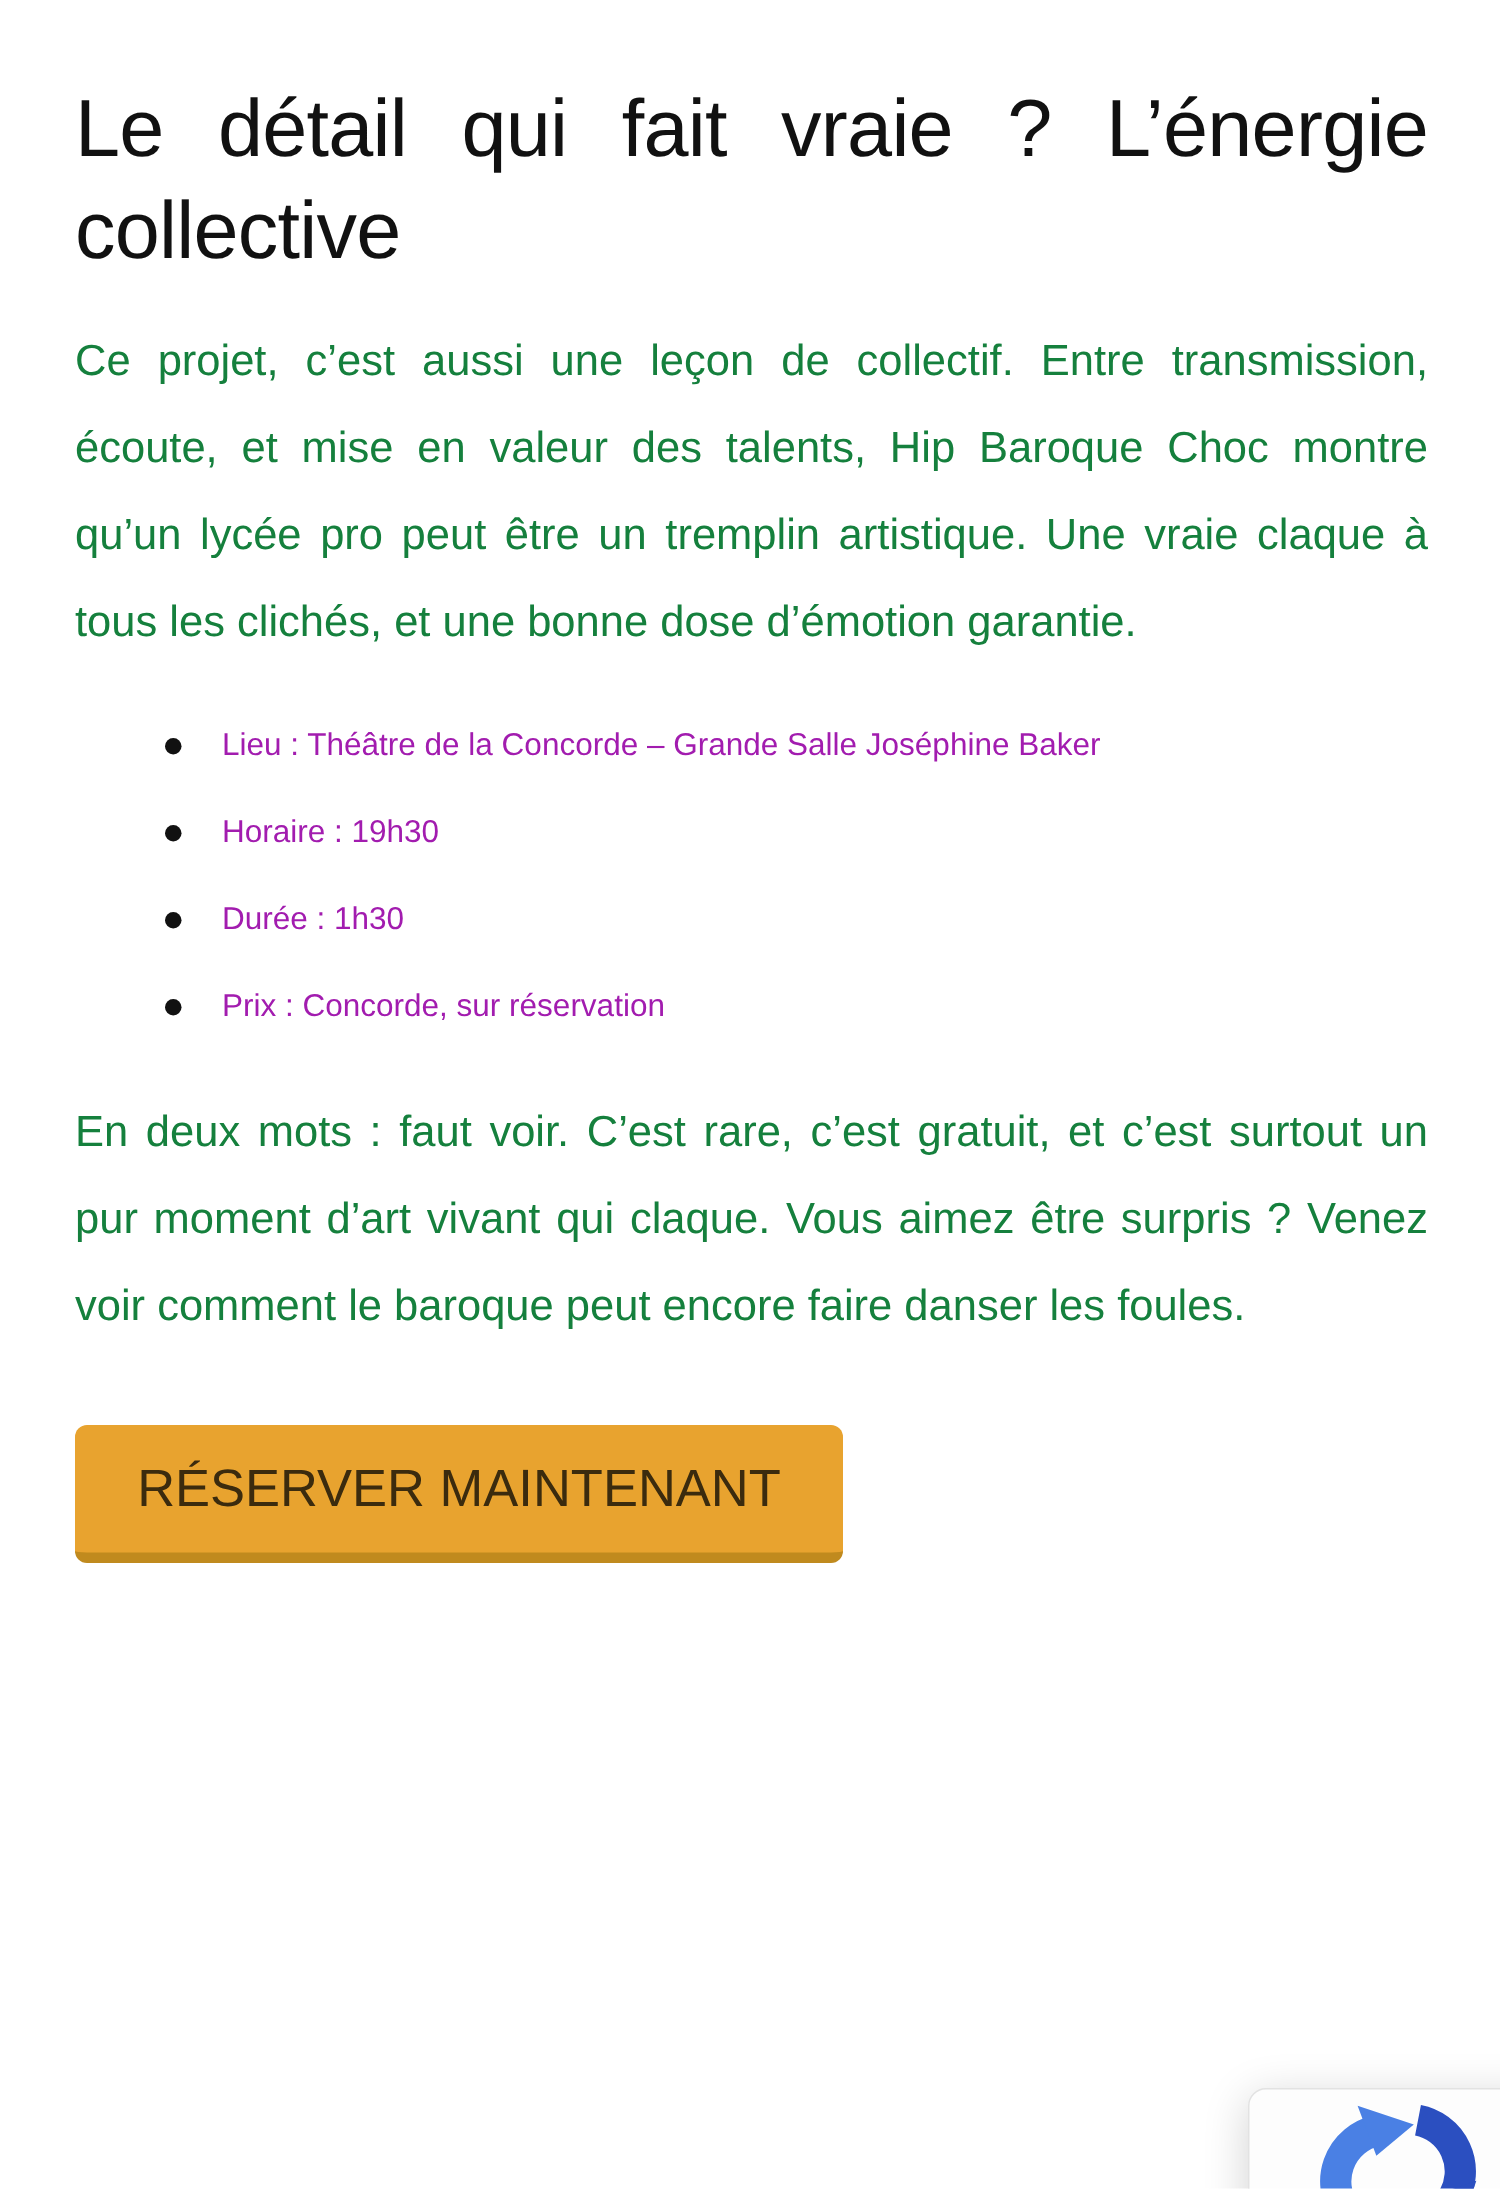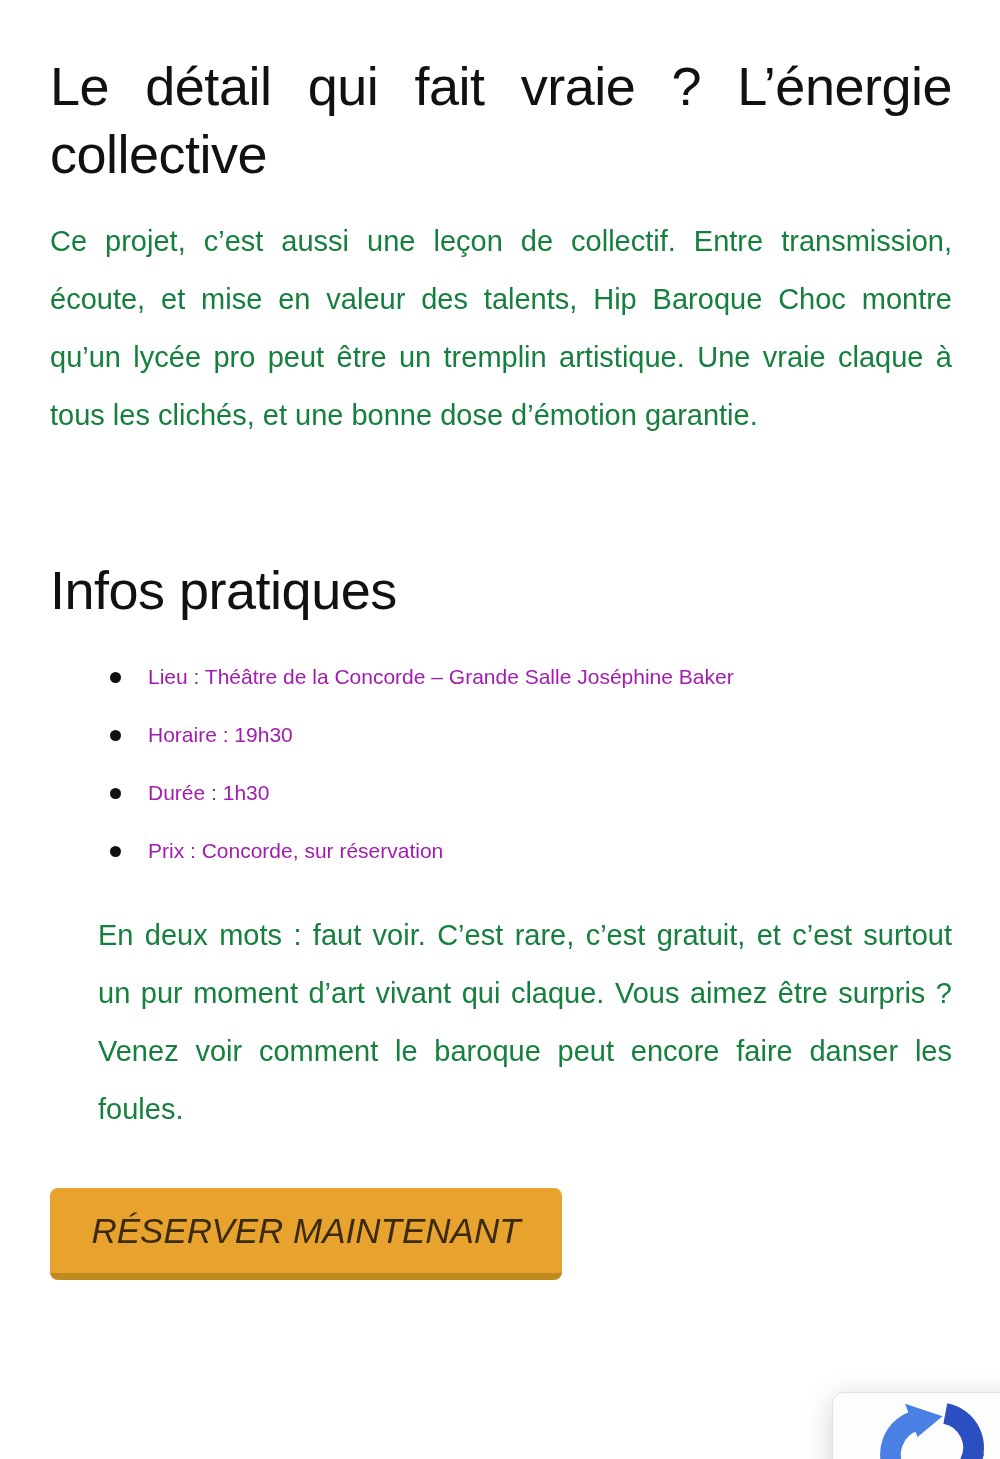--- a/index.html
+++ b/index.html
@@ -58,37 +58,36 @@
   ul.infos-list li::before {
     content: "";
     position: absolute;
     left: -38px;
     top: 24px;
     width: 11px;
     height: 11px;
     border-radius: 50%;
     background: #111111;
   }
-  .outro-paragraph { margin-top: 26px; margin-left: 48px; }
+  .outro-paragraph { margin-top: 26px; }
   .reserve-button {
     display: block;
     margin: 50px 0 0 0;
     width: 512px;
     height: 92px;
     background: #E8A32F;
     border: none;
     border-bottom: 7px solid #C08A1E;
     border-radius: 8px;
     font-family: "Liberation Sans", "DejaVu Sans", sans-serif;
     font-size: 35px;
     font-weight: 500;
     color: #3B2B0E;
     text-align: center;
     cursor: pointer;
-    font-style: italic;
   }
   .translate-card {
     position: absolute;
     left: 832px;
     top: 1392px;
     width: 220px;
     height: 110px;
     background: #fdfdfd;
     border: 1px solid #e2e2e2;
     border-radius: 12px;
@@ -102,21 +101,20 @@
 </style>
 </head>
 <body>
 
 <div class="content">
 
   <h1 class="article-title">Le détail qui fait vraie ? L’énergie collective</h1>
 
   <p class="lead-paragraph">Ce projet, c’est aussi une leçon de collectif. Entre transmission, écoute, et mise en valeur des talents, Hip Baroque Choc montre qu’un lycée pro peut être un tremplin artistique. Une vraie claque à tous les clichés, et une bonne dose d’émotion garantie.</p>
 
-  <h2 class="section-title">Infos pratiques</h2>
 
   <ul class="infos-list">
     <li>Lieu : Théâtre de la Concorde – Grande Salle Joséphine Baker</li>
     <li>Horaire : 19h30</li>
     <li>Durée : 1h30</li>
     <li>Prix : Concorde, sur réservation</li>
   </ul>
 
   <p class="outro-paragraph">En deux mots : faut voir. C’est rare, c’est gratuit, et c’est surtout un pur moment d’art vivant qui claque. Vous aimez être surpris ? Venez voir comment le baroque peut encore faire danser les foules.</p>
 

